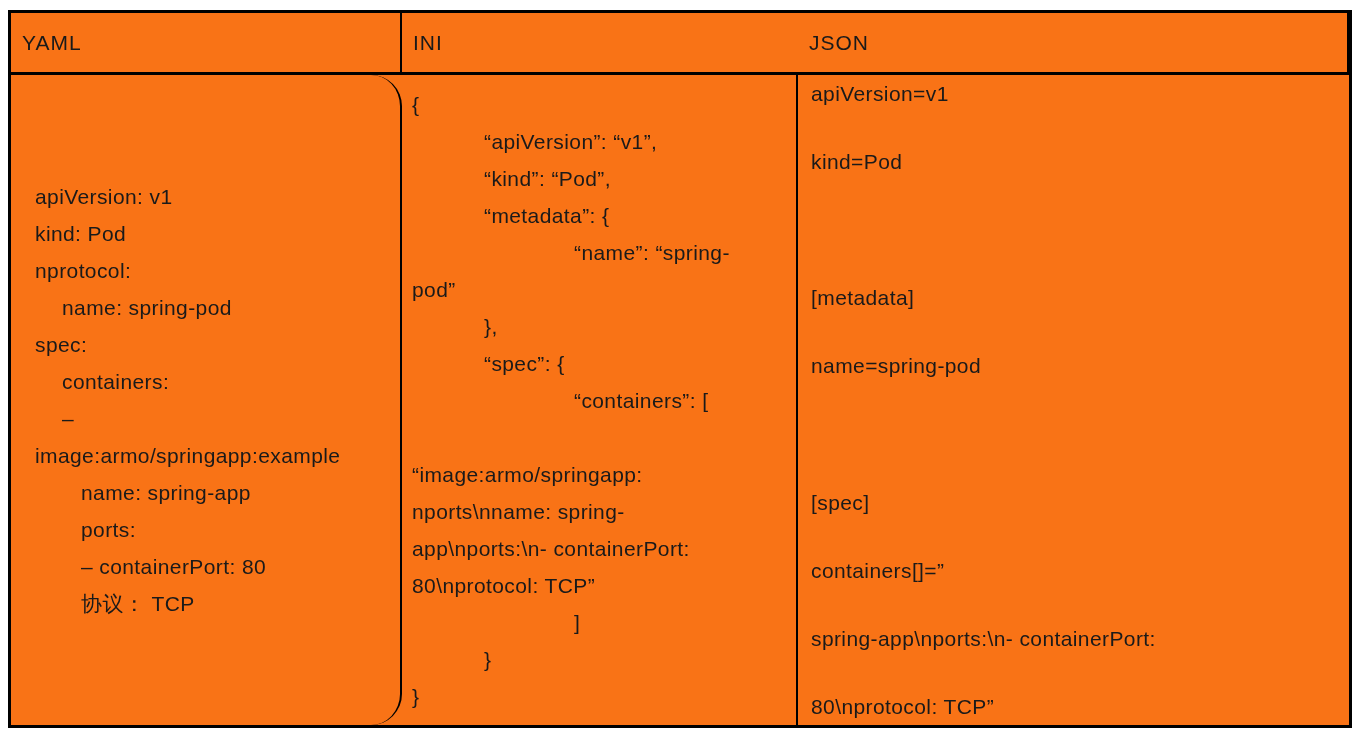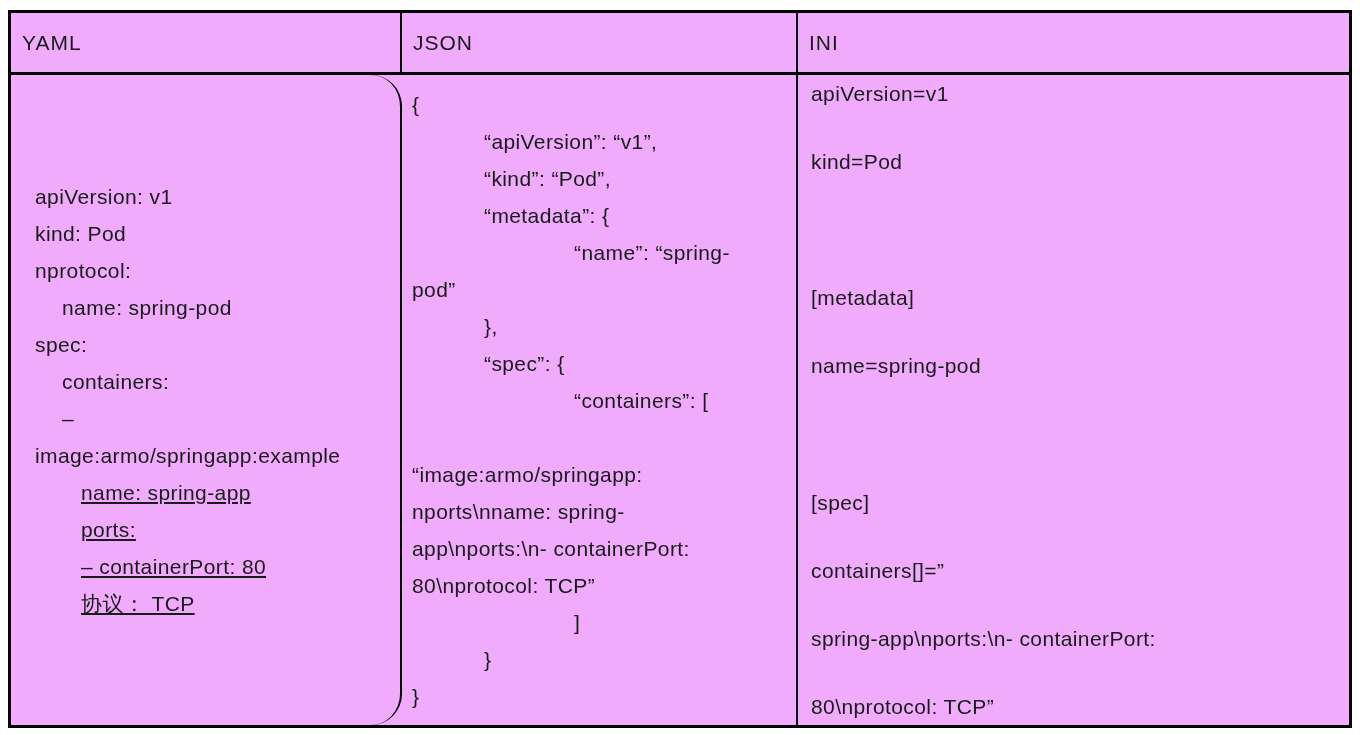--- a/index.html
+++ b/index.html
@@ -18,21 +18,21 @@
     height: 735px;
     background: #ffffff;
   }
   .tbl {
     position: absolute;
     left: 8px;
     top: 10px;
     width: 1338px;
     height: 712px;
     border: 3px solid #000000;
-    background: #f0abfc;
+    background: #f97316;
     display: flex;
     flex-direction: column;
   }
   .thead {
     display: grid;
     grid-template-columns: 391px 396px 1fr;
     height: 59px;
     border-bottom: 3px solid #000000;
     flex: 0 0 auto;
   }
@@ -63,35 +63,35 @@
   .c-json { padding-left: 10px; }
   .c-ini  { padding-left: 13px; justify-content: space-between; }
   .ln {
     height: 37px;
     line-height: 37px;
     white-space: pre;
     flex: 0 0 auto;
   }
   
   .i1 { padding-left: 27px; }
-  .i2 { padding-left: 46px; text-decoration: underline; }
+  .i2 { padding-left: 46px; }
   
   .j1 { padding-left: 72px; }
   .j2 { padding-left: 162px; }
 </style>
 </head>
 <body>
 
 <div class="stage">
   <div class="tbl">
 
     <div class="thead">
       <div class="th b-r">YAML</div>
+      <div class="th">INI</div>
       <div class="th b-r">JSON</div>
-      <div class="th">INI</div>
     </div>
 
     <div class="tbody">
 
       <div class="cell c-yaml b-r">
         <div class="ln">apiVersion: v1</div>
         <div class="ln">kind: Pod</div>
         <div class="ln">nprotocol:</div>
         <div class="ln i1">name: spring-pod</div>
         <div class="ln">spec:</div>

